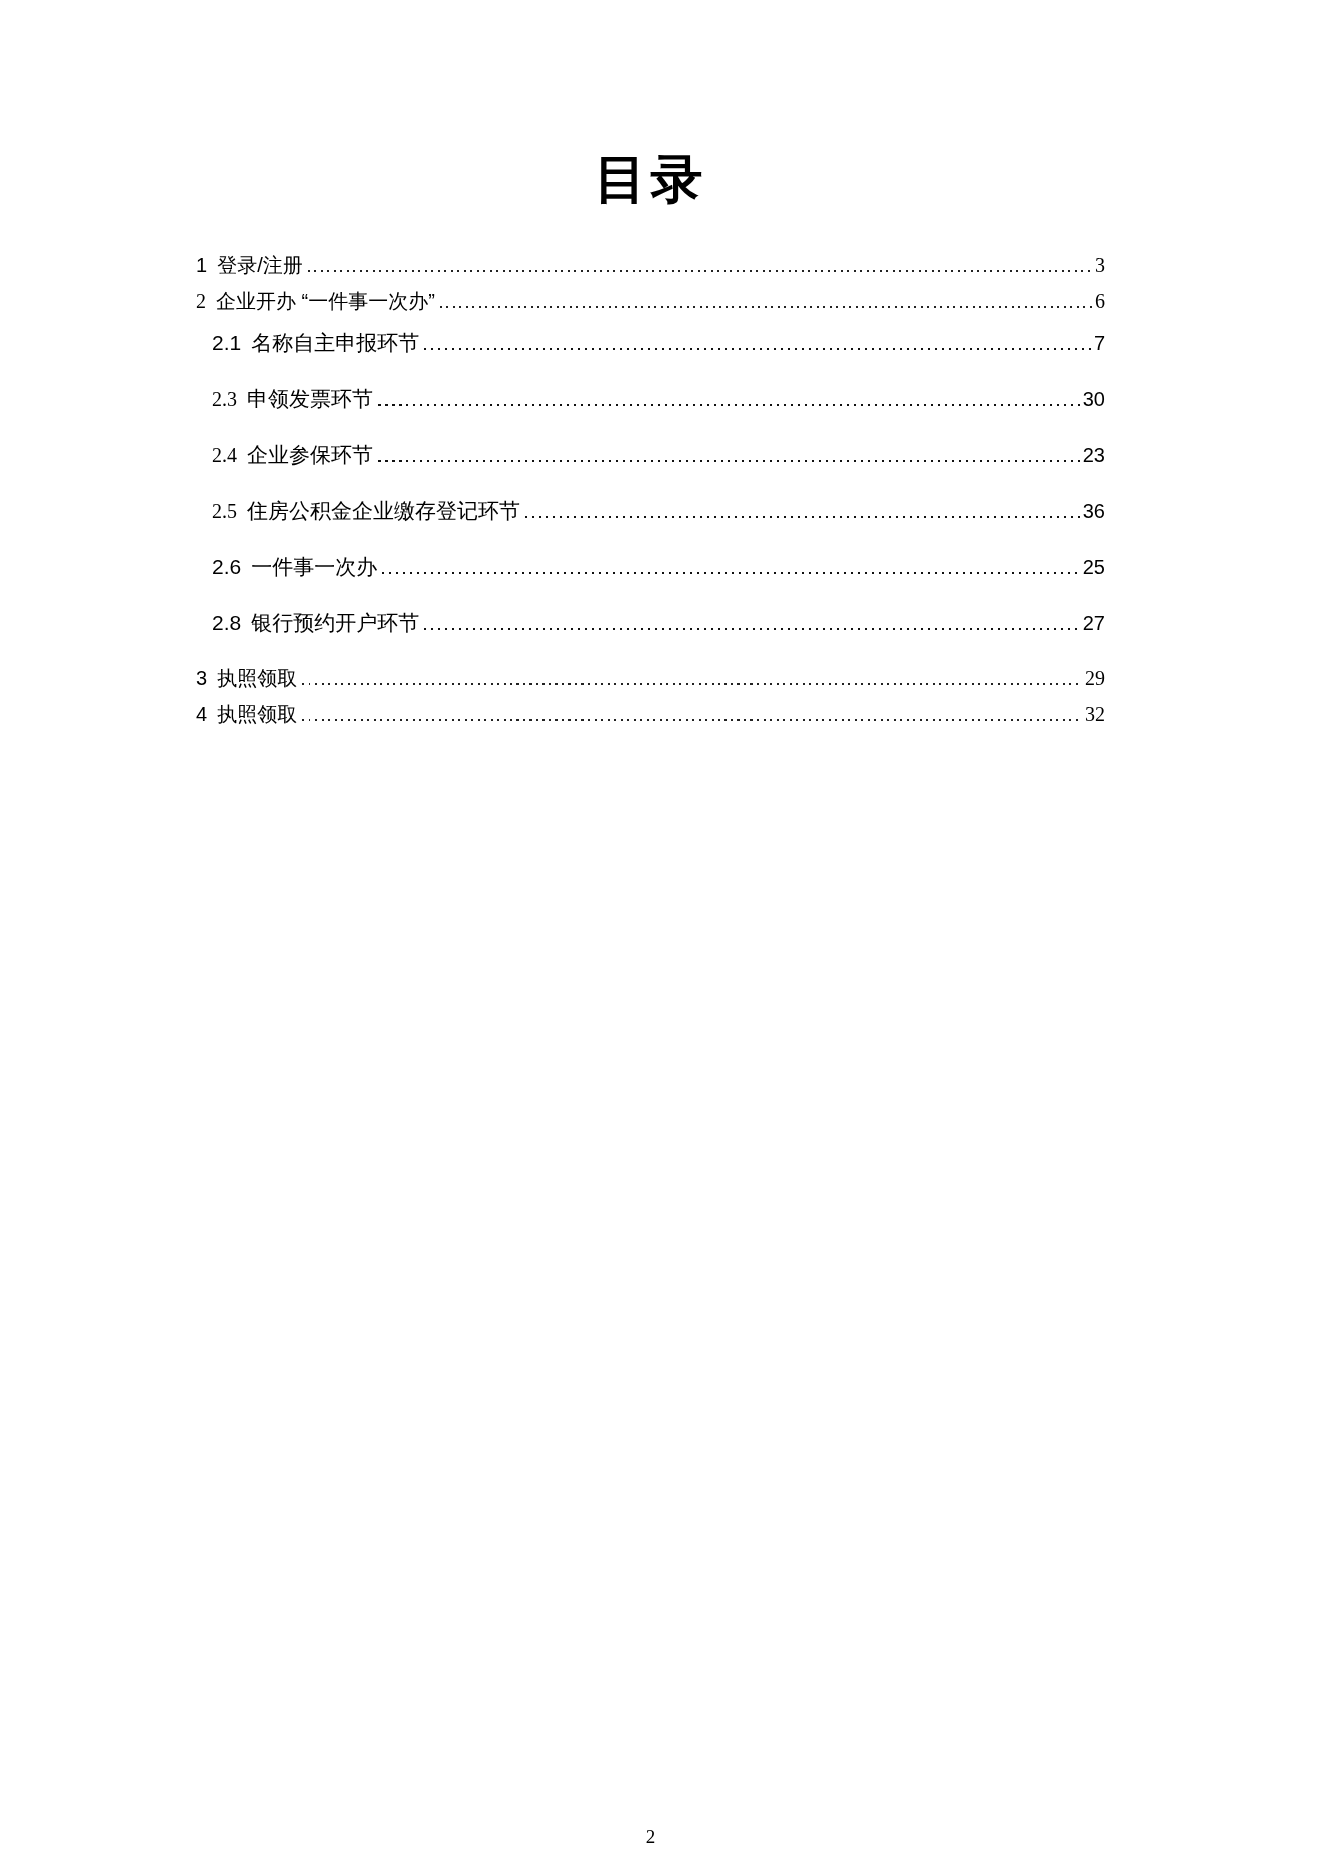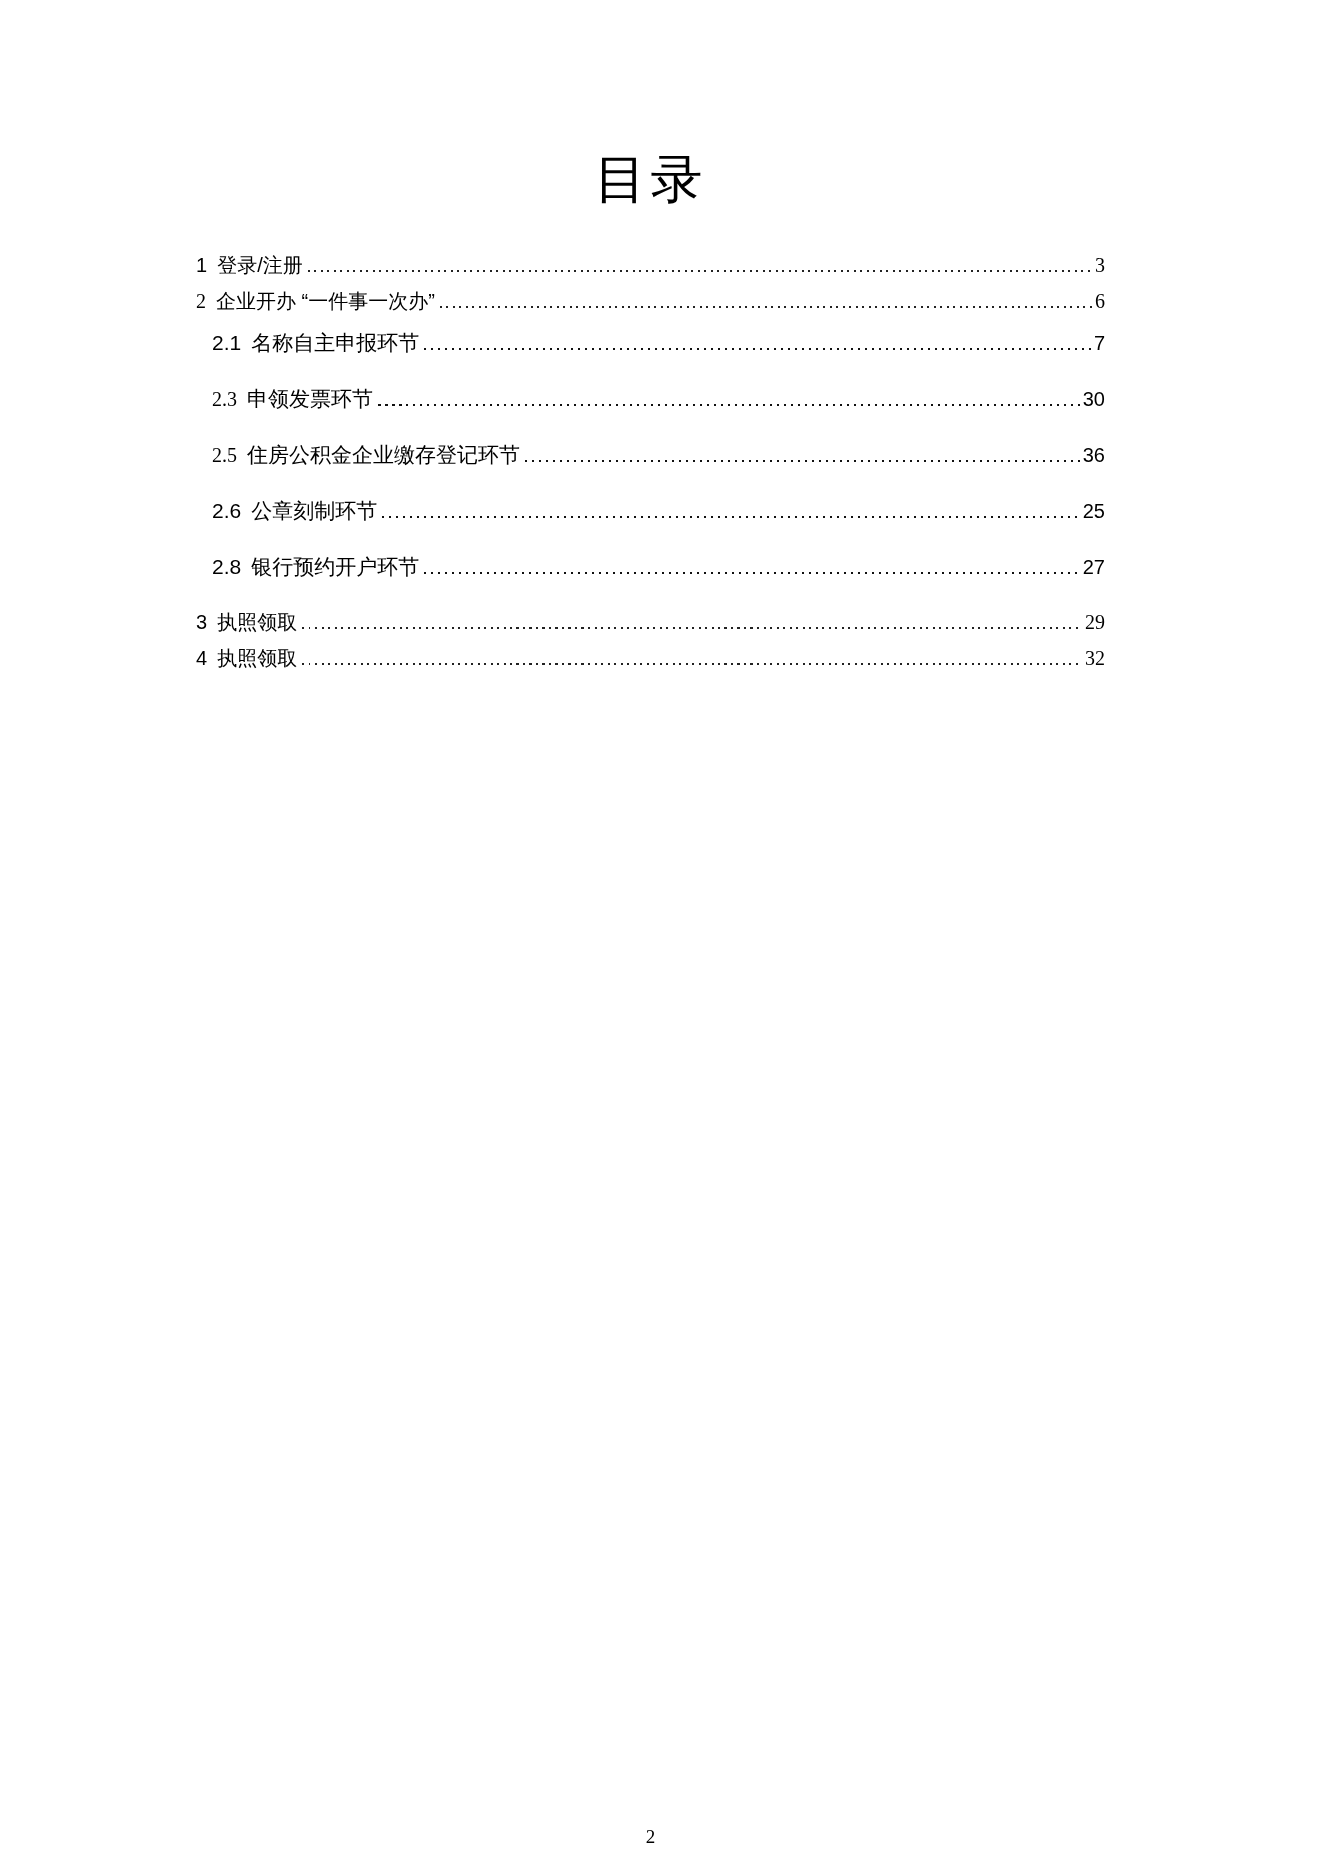--- a/index.html
+++ b/index.html
@@ -21,21 +21,21 @@
     position: absolute;
     left: 196px;
     width: 909px; 
     top: 0;
     padding-top: 150px;
   }
   .toc-title {
     text-align: center;
     font-size: 52px;
     line-height: 58px;
-    font-weight: 400;
+    font-weight: 700;
     letter-spacing: 4px;
     margin-bottom: 44px;
     font-family: "Liberation Sans", "DejaVu Sans", sans-serif;
   }
   .toc-list { display: block; }
   .toc-row {
     display: flex;
     align-items: flex-end;
     height: 26px;
     font-size: 20px;
@@ -116,31 +116,37 @@
   </div>
 
 
   <div class="toc-row lvl2 pg-sans">
     <span class="toc-num serif">2.3</span>
     <span class="toc-label">申领发票环节</span>
     <span class="toc-leader"></span>
     <span class="toc-page">30</span>
   </div>
 
+  <div class="toc-row lvl2 pg-sans">
+    <span class="toc-num serif">2.4</span>
+    <span class="toc-label">企业参保环节</span>
+    <span class="toc-leader"></span>
+    <span class="toc-page">23</span>
+  </div>
 
   <div class="toc-row lvl2 pg-sans">
     <span class="toc-num serif">2.5</span>
     <span class="toc-label">住房公积金企业缴存登记环节</span>
     <span class="toc-leader"></span>
     <span class="toc-page">36</span>
   </div>
 
   <div class="toc-row lvl2 pg-sans">
     <span class="toc-num">2.6</span>
-    <span class="toc-label">公章刻制环节</span>
+    <span class="toc-label">一件事一次办</span>
     <span class="toc-leader"></span>
     <span class="toc-page">25</span>
   </div>
 
 
   <div class="toc-row lvl2 pg-sans">
     <span class="toc-num">2.8</span>
     <span class="toc-label">银行预约开户环节</span>
     <span class="toc-leader"></span>
     <span class="toc-page">27</span>

